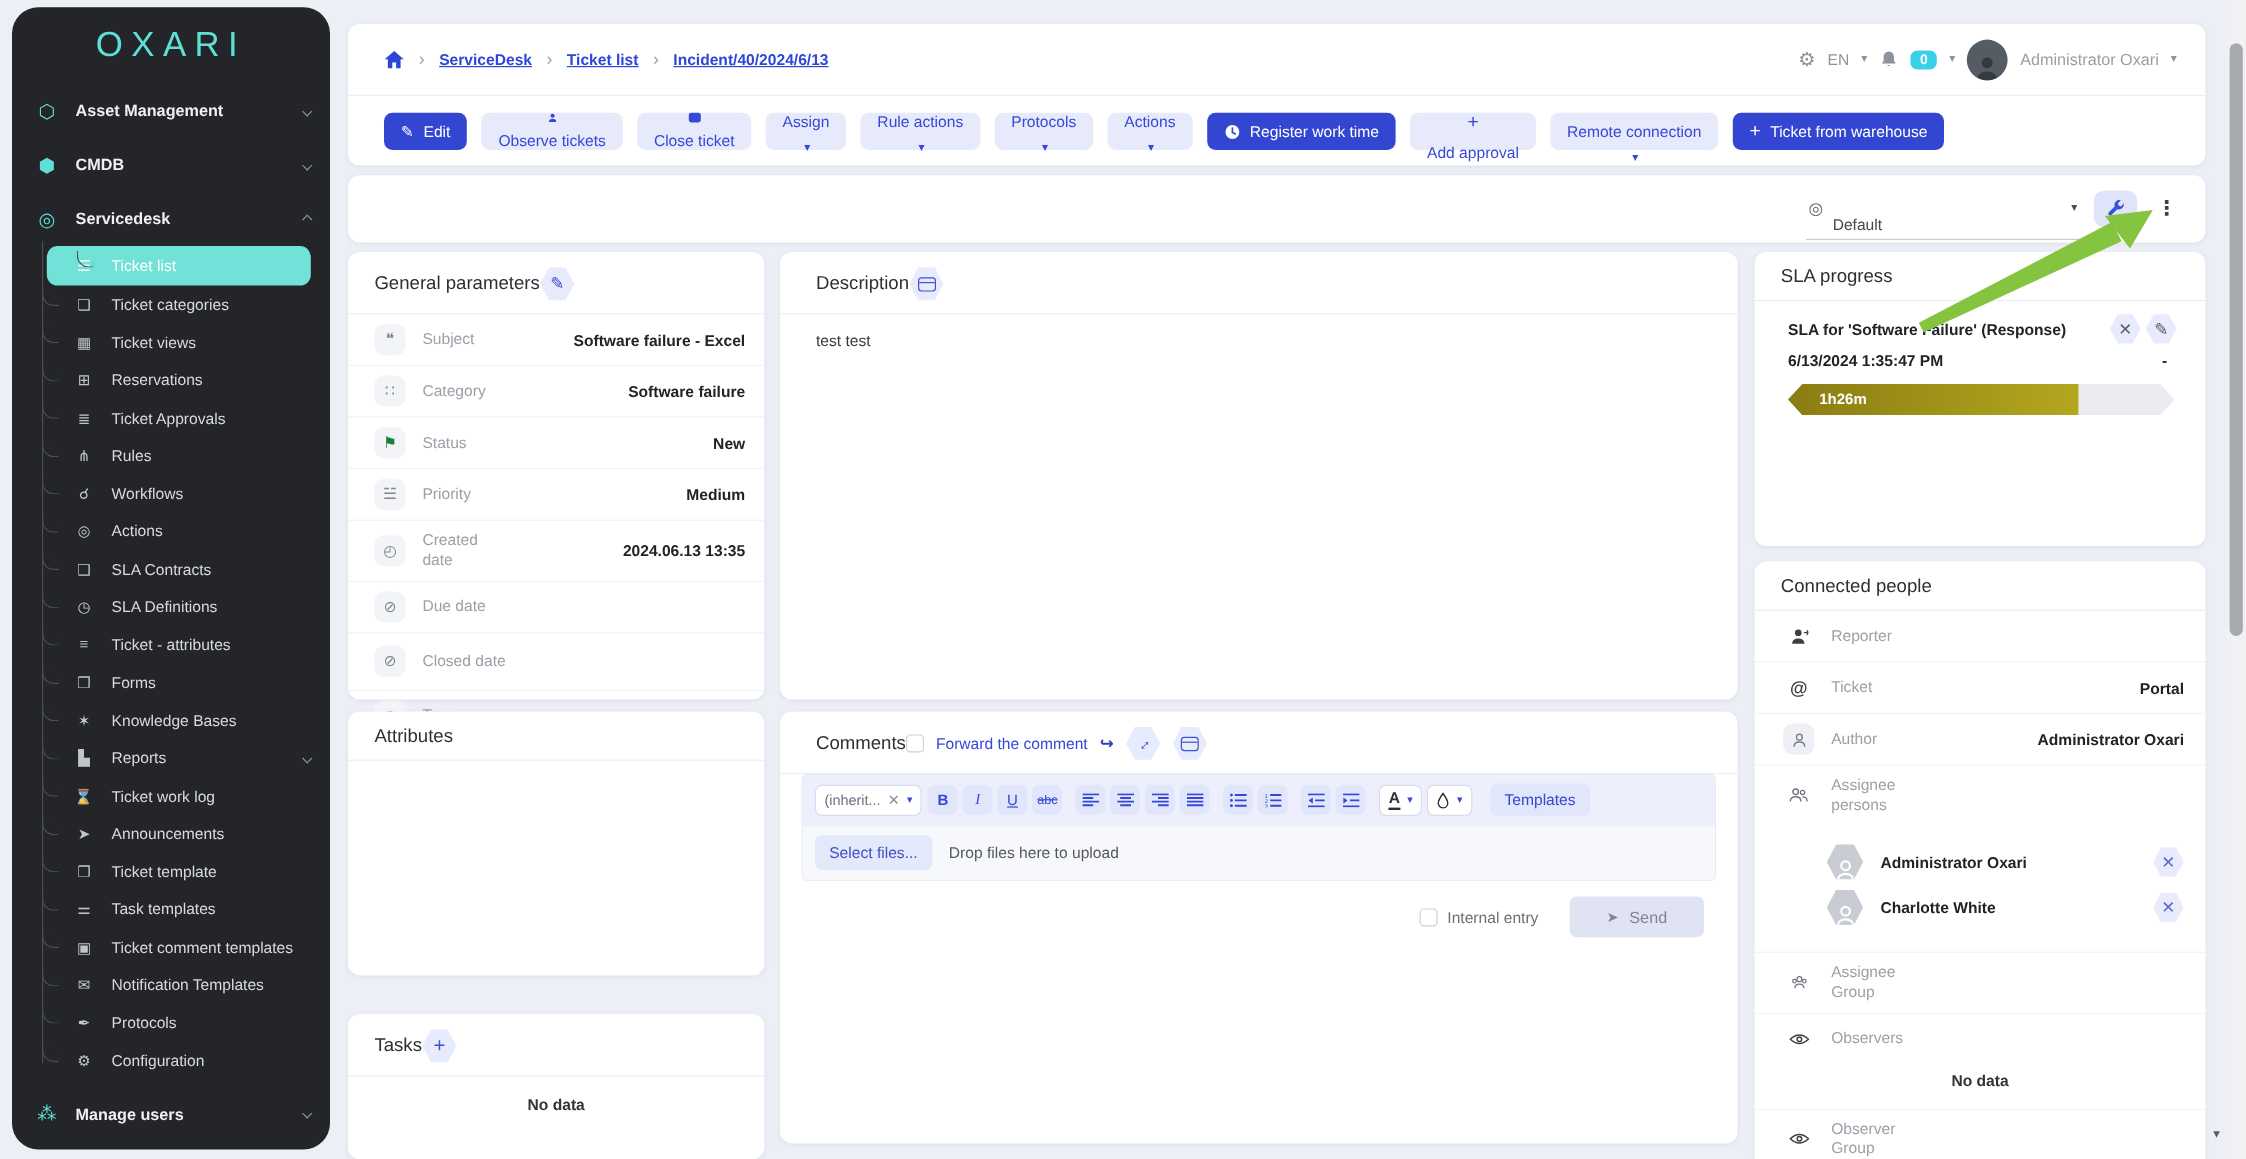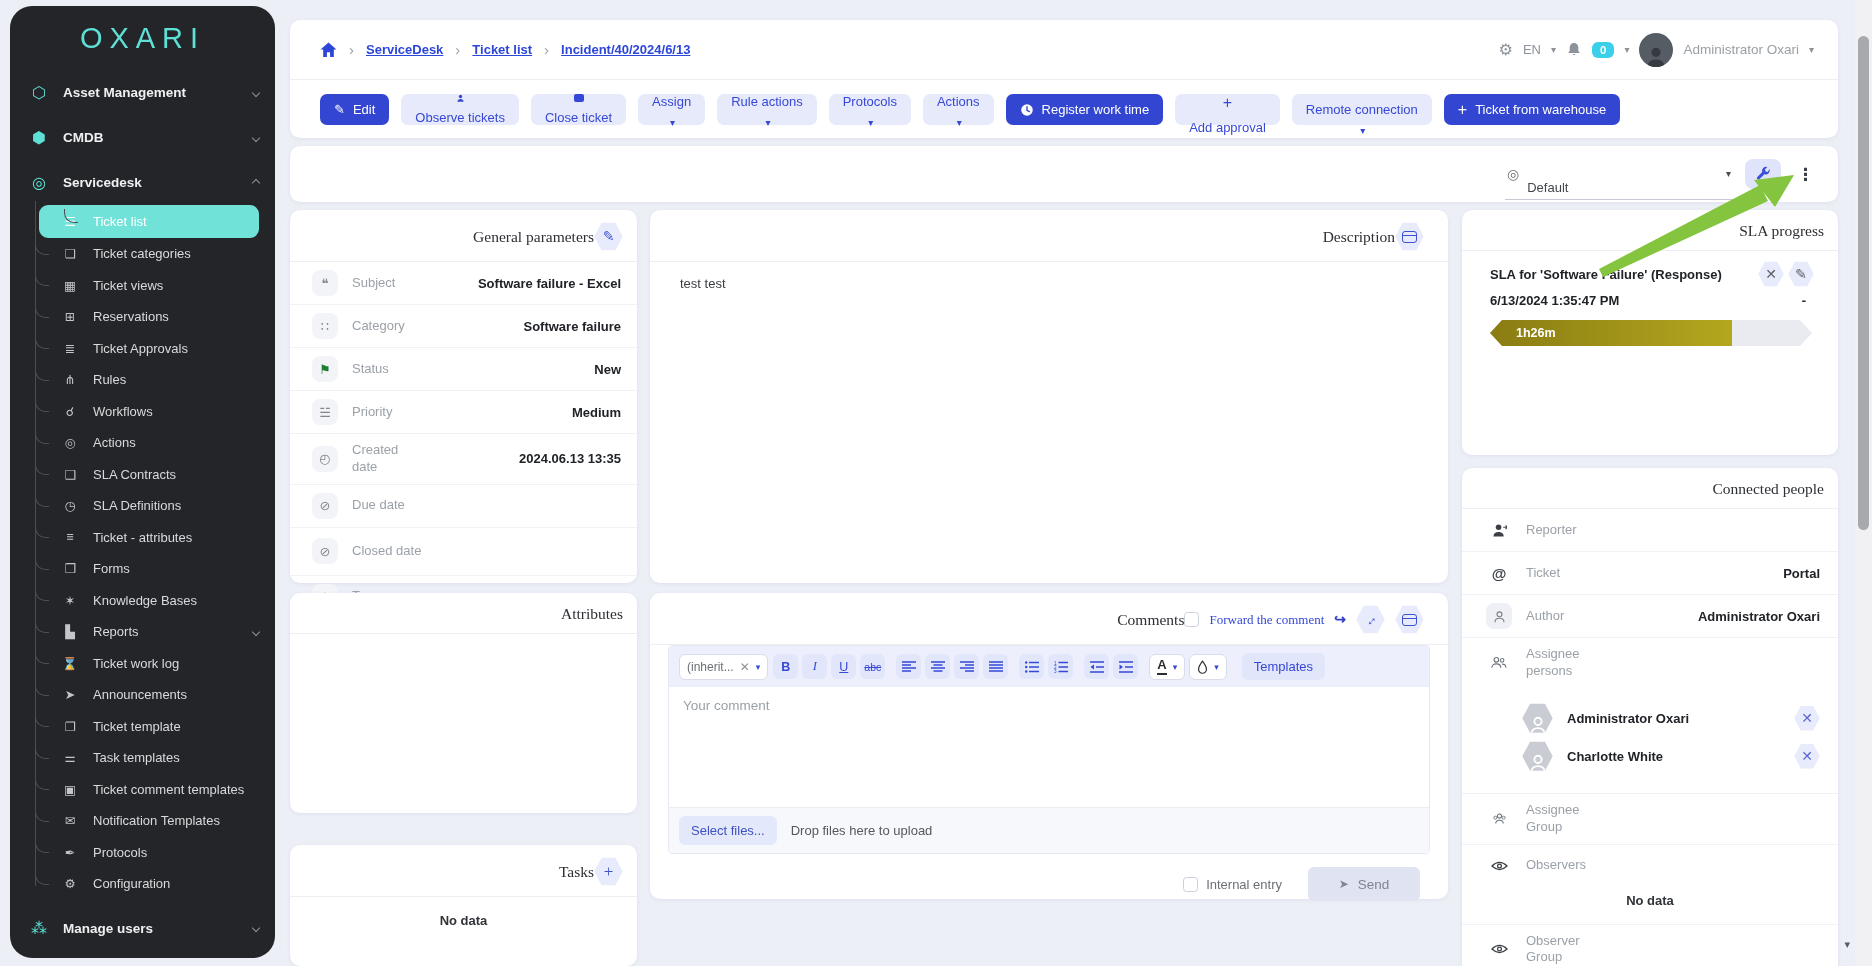--- a/index.html
+++ b/index.html
@@ -75,34 +75,34 @@
 
   
   .prow { display:flex; align-items:center; padding:8px 16px 8px 22px; border-bottom:1px solid #f1f2f6; min-height:36px; }
   .prow .ric { width:26px; height:26px; border-radius:8px; background:#f2f4f8; color:#82878e; font-size:13px;
                display:flex; align-items:center; justify-content:center; margin-right:14px; flex:none; }
   .prow .rlabel { width:72px; color:#9ba1a8; font-size:13px; line-height:1.3; flex:none; }
   .prow .rvalue { margin-left:auto; font-size:13px; font-weight:700; color:#202327; text-align:right; }
 
   
   .gp-card { left:290px; top:210px; width:347px; height:373px; }
-  .card-head { display:flex; align-items:center; justify-content:flex-end; padding:12px 14px 10px 22px;font-family:Liberation Serif, serif; }
+  .card-head { display:flex; align-items:center; justify-content:flex-start; padding:12px 14px 10px 22px; }
   .attr-card { left:290px; top:593px; width:347px; height:220px; }
   .attr-row { display:flex; align-items:center; padding:12px 22px; border-bottom:1px solid #f1f2f6; }
   .attr-row .a-label { color:#6e7278; font-size:13px; width:120px; }
   .attr-row .a-value { font-size:13px; font-weight:700; color:#202327; }
   .tasks-card { left:290px; top:845px; width:347px; height:121px; }
   .nodata { text-align:center; font-size:13px; font-weight:700; color:#303338; padding:16px 0; }
 
   
   .desc-card { left:650px; top:210px; width:798px; height:373px; }
   .desc-body { padding:14px 30px; font-size:13px; color:#3a3d41; }
   .desc-card .card-head, .comments-card .card-head { padding:12px 24px 10px 30px; }
 
-  .comments-card { left:650px; top:593px; width:798px; height:306px; }
+  .comments-card { left:650px; top:593px; width:798px; height:360px; }
   .cm-head-right { display:flex; align-items:center; gap:10px; }
   .checkbox { width:15px; height:15px; border:1.5px solid #ccd0da; border-radius:3.5px; background:#fff;
               display:inline-block; cursor:pointer; flex:none; }
   .fwd-label { color:#3547d5; font-size:13px; cursor:pointer; }
   .fwd-arrow { color:#2f3fc0; font-size:14px; font-weight:700; }
   .expand-g { display:inline-block; transform:rotate(-45deg); color:#3c51d4; font-size:13px; font-weight:700; }
 
   .editor { margin:0 18px; border:1px solid #e7e9f2; border-radius:4px; }
   .ed-toolbar { background:#edeffc; display:flex; align-items:center; gap:5px; padding:7px 10px; }
   .ed-group { display:flex; align-items:center; gap:4px; margin-right:6px; }
@@ -559,21 +559,20 @@
         </span>
         <span class="pill-w">
           <svg width="11" height="14" viewBox="0 0 12 15">
               <path d="M6 1.2 C6 1.2 1.7 7 1.7 10 a4.3 4.3 0 0 0 8.6 0 C10.3 7 6 1.2 6 1.2 Z" fill="none" stroke="#2b2e33" stroke-width="1.3"></path>
             </svg>
           <span class="blue-caret">▾</span>
         </span>
       </div>
       <span class="tmpl-btn">Templates</span>
     </div>
-    <div class="comment-area">Your comment</div>
     <div class="upload-strip">
       <span class="select-files">Select files...</span>
       <span class="drop-hint">Drop files here to upload</span>
     </div>
   </div>
 
   <div class="cm-footer">
     <span class="int-entry">
       <span class="checkbox"></span>
       <span>Internal entry</span>

